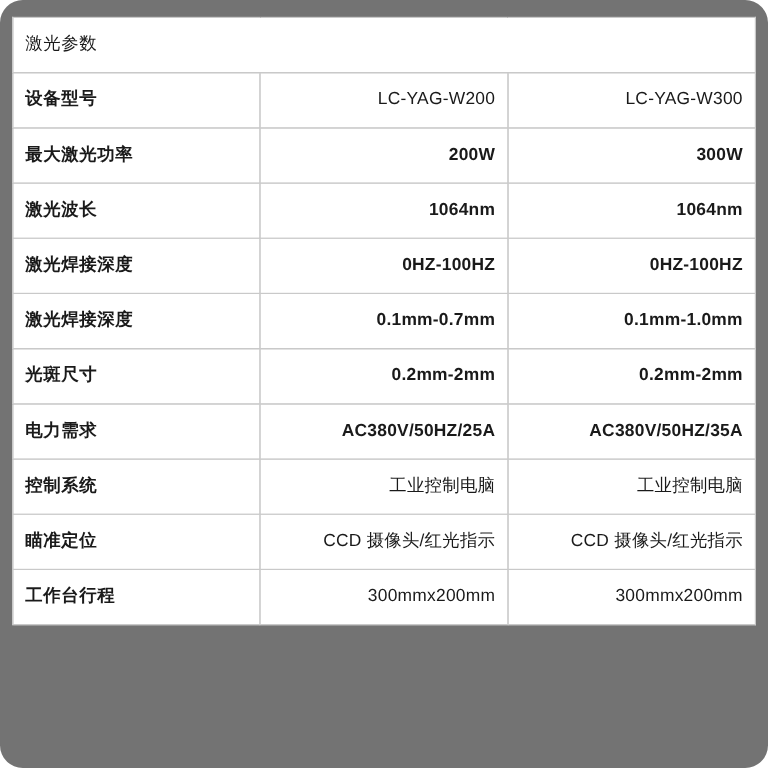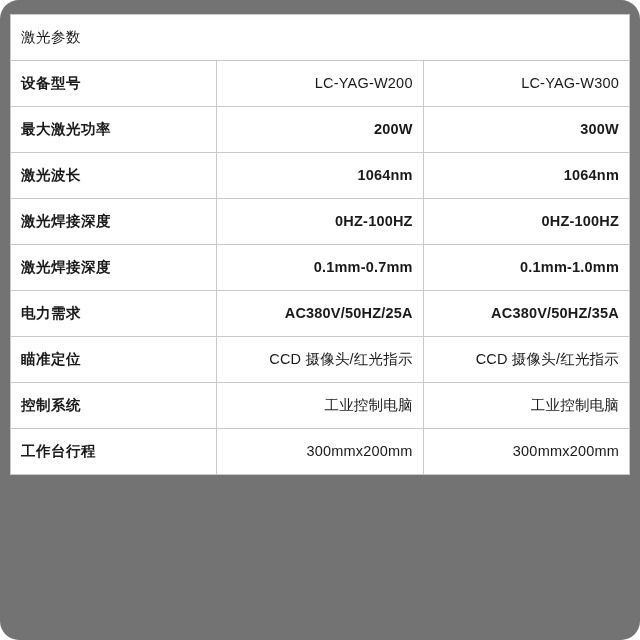--- a/index.html
+++ b/index.html
@@ -82,33 +82,38 @@
         <td class="col-label label-cell">激光焊接深度</td>
         <td class="col-val value-cell">0HZ-100HZ</td>
         <td class="col-val value-cell">0HZ-100HZ</td>
       </tr>
       <tr class="row-strong">
         <td class="col-label label-cell">激光焊接深度</td>
         <td class="col-val value-cell">0.1mm-0.7mm</td>
         <td class="col-val value-cell">0.1mm-1.0mm</td>
       </tr>
       <tr class="row-strong">
+        <td class="col-label label-cell">光斑尺寸</td>
+        <td class="col-val value-cell">0.2mm-2mm</td>
+        <td class="col-val value-cell">0.2mm-2mm</td>
+      </tr>
+      <tr class="row-strong">
         <td class="col-label label-cell">电力需求</td>
         <td class="col-val value-cell">AC380V/50HZ/25A</td>
         <td class="col-val value-cell">AC380V/50HZ/35A</td>
       </tr>
       <tr>
+        <td class="col-label label-cell">控制系统</td>
+        <td class="col-val value-cell">工业控制电脑</td>
+        <td class="col-val value-cell">工业控制电脑</td>
+      </tr>
+      <tr>
         <td class="col-label label-cell">瞄准定位</td>
         <td class="col-val value-cell">CCD 摄像头/红光指示</td>
         <td class="col-val value-cell">CCD 摄像头/红光指示</td>
-      </tr>
-      <tr>
-        <td class="col-label label-cell">控制系统</td>
-        <td class="col-val value-cell">工业控制电脑</td>
-        <td class="col-val value-cell">工业控制电脑</td>
       </tr>
       <tr>
         <td class="col-label label-cell">工作台行程</td>
         <td class="col-val value-cell">300mmx200mm</td>
         <td class="col-val value-cell">300mmx200mm</td>
       </tr>
     </tbody>
   </table>
 </div>
 

